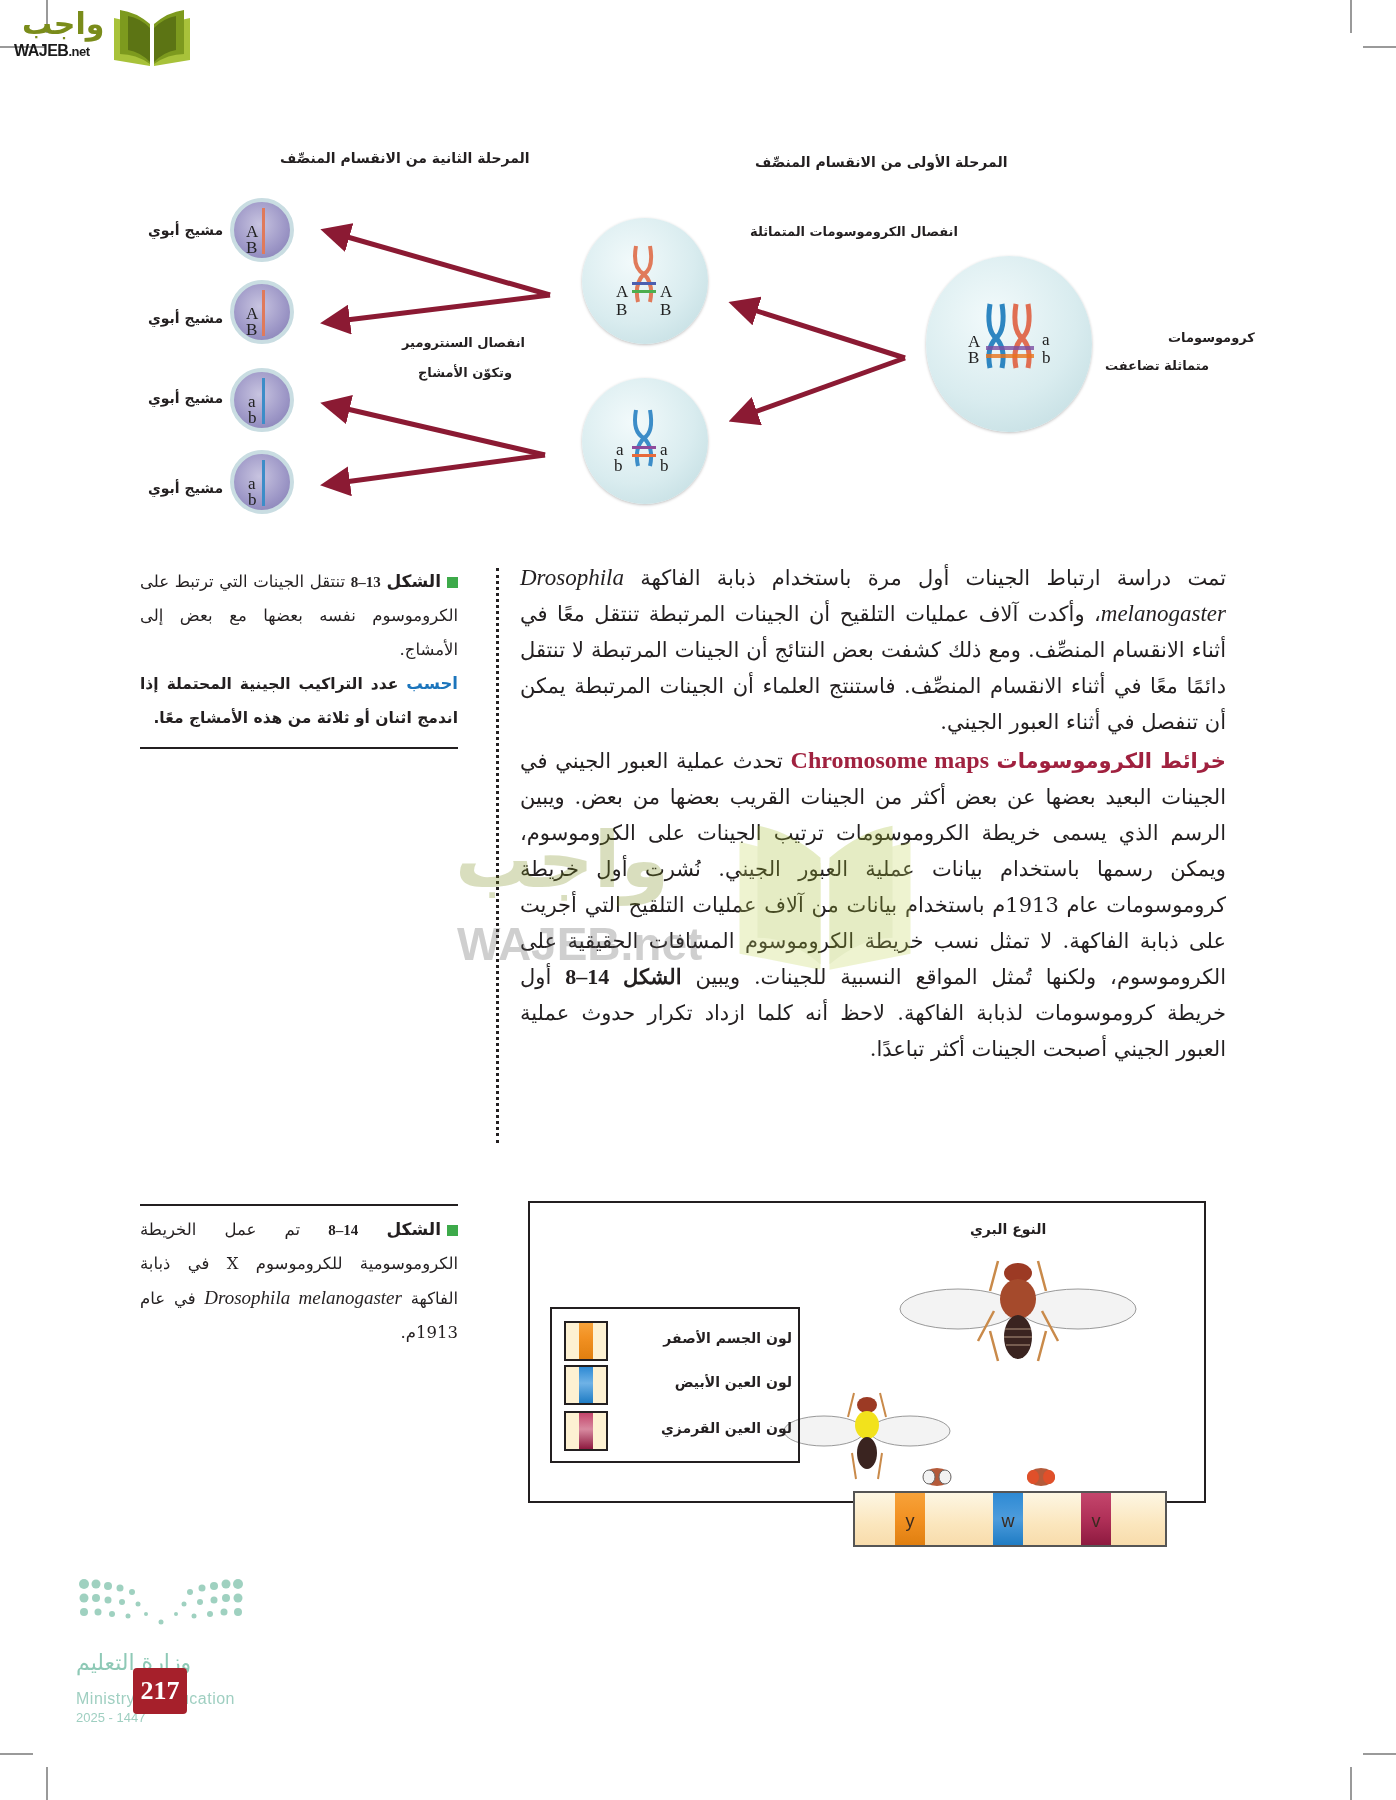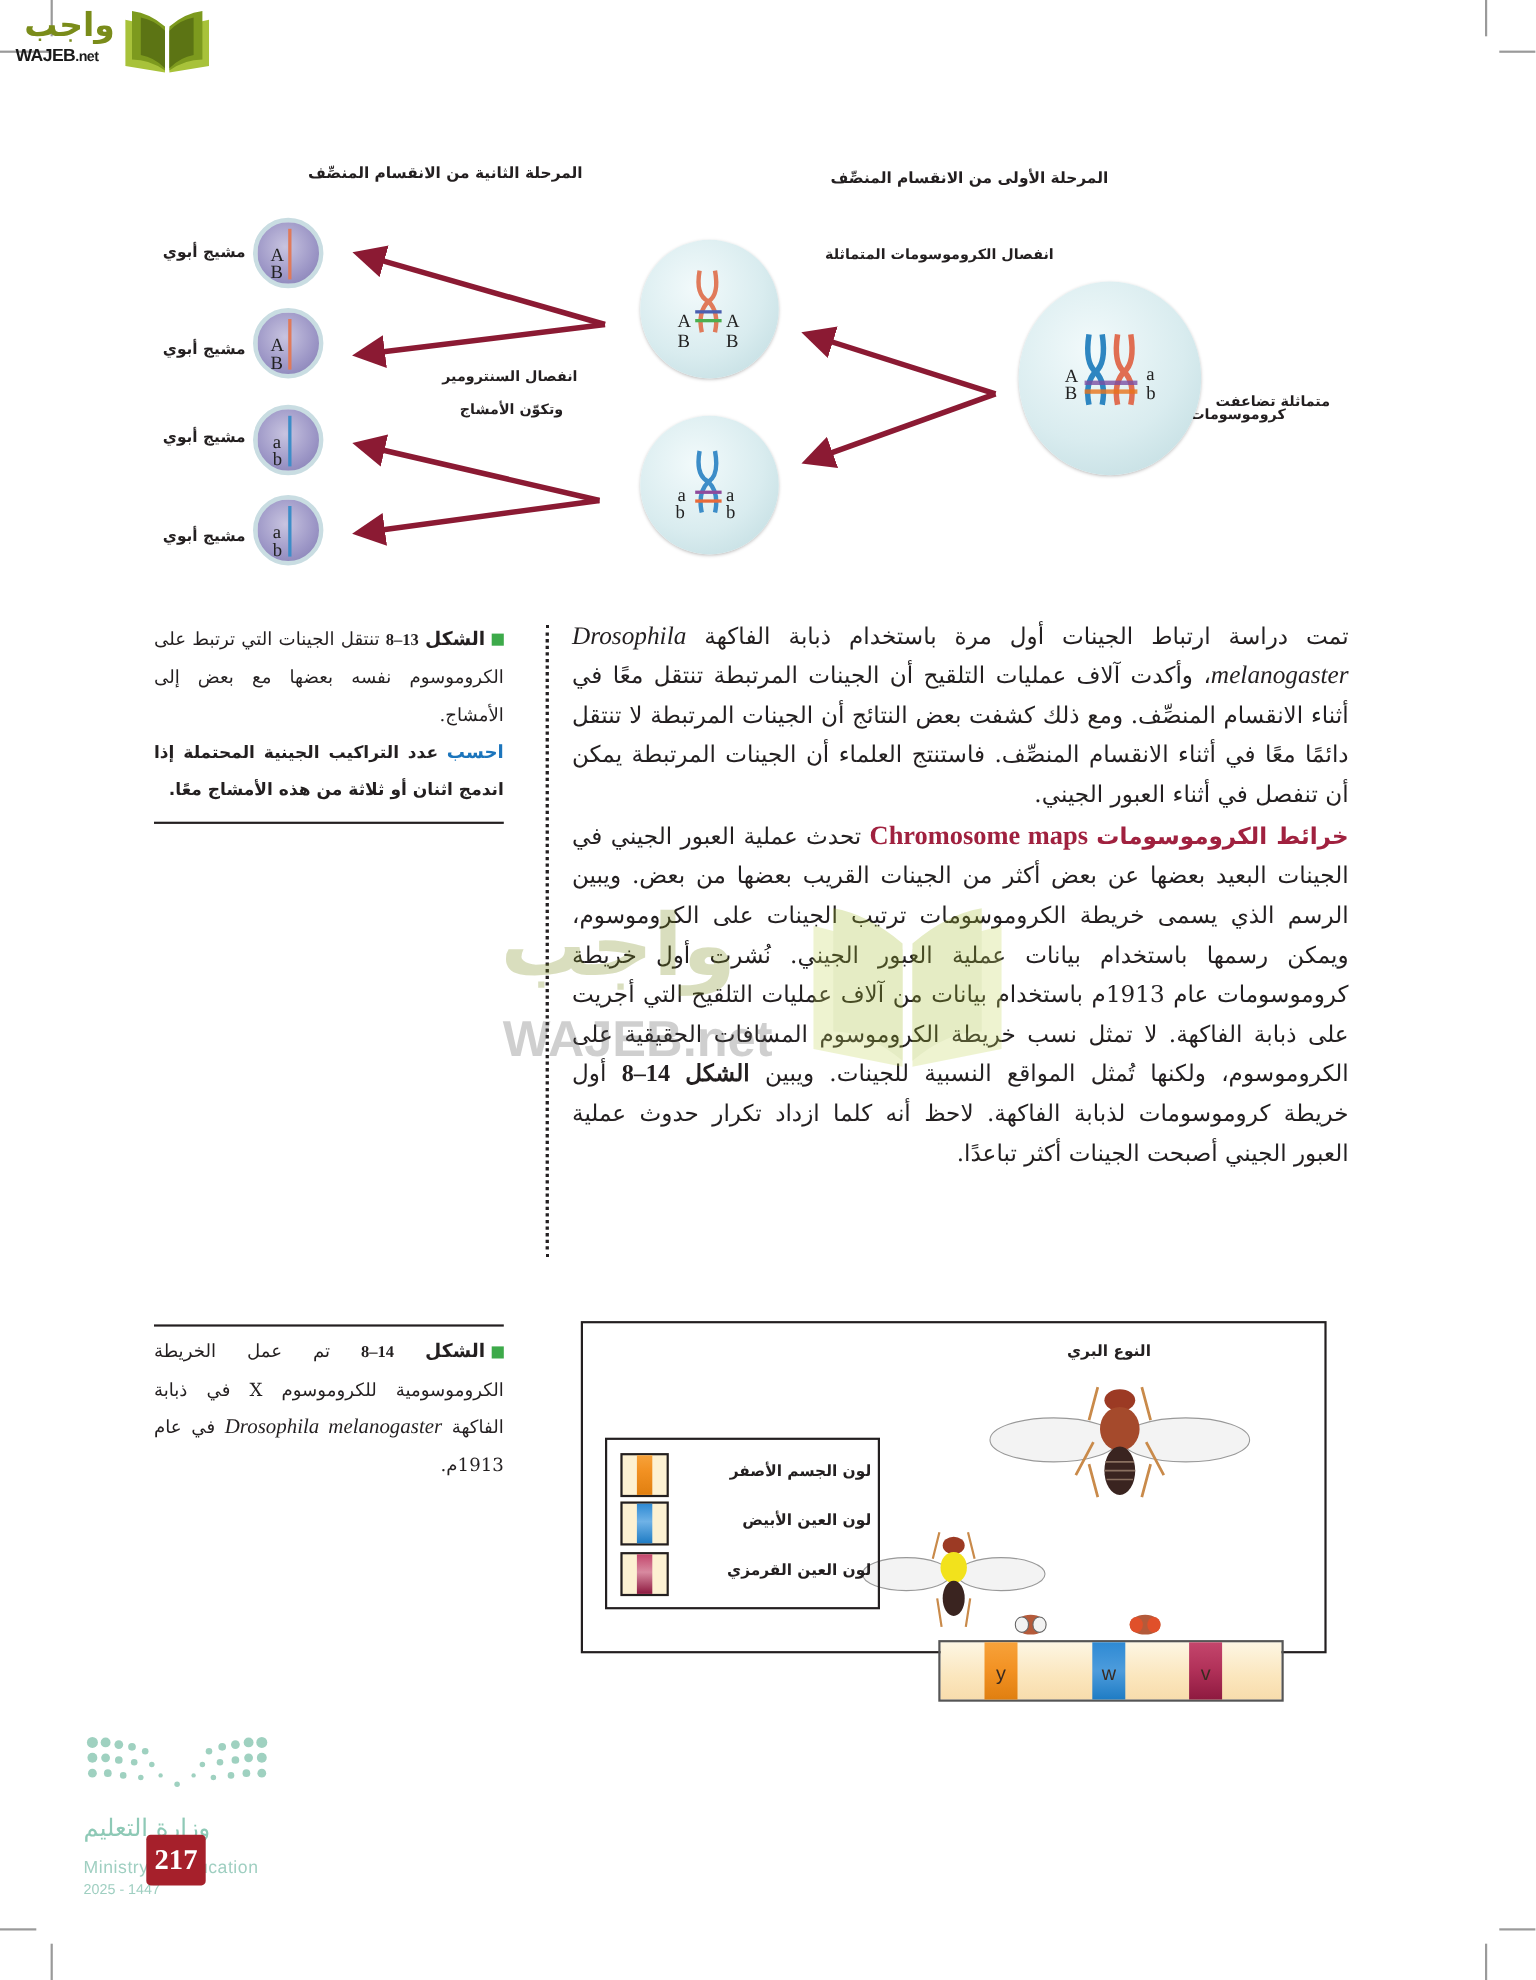--- a/index.html
+++ b/index.html
@@ -109,21 +109,21 @@
     <polyline points="420,155 200,92" fill="none" stroke="#8b1a33" stroke-width="5" marker-end="url(#ah)"></polyline>
     <polyline points="420,155 200,182" fill="none" stroke="#8b1a33" stroke-width="5" marker-end="url(#ah)"></polyline>
 
     <polyline points="415,315 200,265" fill="none" stroke="#8b1a33" stroke-width="5" marker-end="url(#ah)"></polyline>
     <polyline points="415,315 200,344" fill="none" stroke="#8b1a33" stroke-width="5" marker-end="url(#ah)"></polyline>
   </svg>
 
   <div class="stage-title" style="left:625px;top:14px;">المرحلة الأولى من الانقسام المنصِّف</div>
   <div class="stage-title" style="left:150px;top:10px;">المرحلة الثانية من الانقسام المنصِّف</div>
   <div class="diag-label" style="left:620px;top:84px;">انفصال الكروموسومات المتماثلة</div>
-  <div class="diag-label" style="left:952px;top:190px;margin-top:40px;">كروموسومات</div>
+  <div class="diag-label" style="left:1038px;top:190px;">كروموسومات</div>
   <div class="diag-label" style="left:975px;top:218px;">متماثلة تضاعفت</div>
   <div class="diag-label" style="left:272px;top:195px;">انفصال السنترومير</div>
   <div class="diag-label" style="left:288px;top:225px;">وتكوّن الأمشاج</div>
 
   <div class="cell" style="left:796px;top:116px;width:166px;height:176px;">
     <svg style="position:absolute;left:50px;top:44px;" width="70" height="70" viewBox="0 0 70 70">
       <path d="M14 4 Q10 30 20 38 Q10 48 14 68" stroke="#2e86c1" stroke-width="5" fill="none"></path>
       <path d="M26 4 Q30 30 20 38 Q30 48 26 68" stroke="#2e86c1" stroke-width="5" fill="none"></path>
       <path d="M40 4 Q36 30 46 38 Q36 48 40 68" stroke="#e06e52" stroke-width="5" fill="none"></path>
       <path d="M52 4 Q56 30 46 38 Q56 48 52 68" stroke="#e06e52" stroke-width="5" fill="none"></path>

